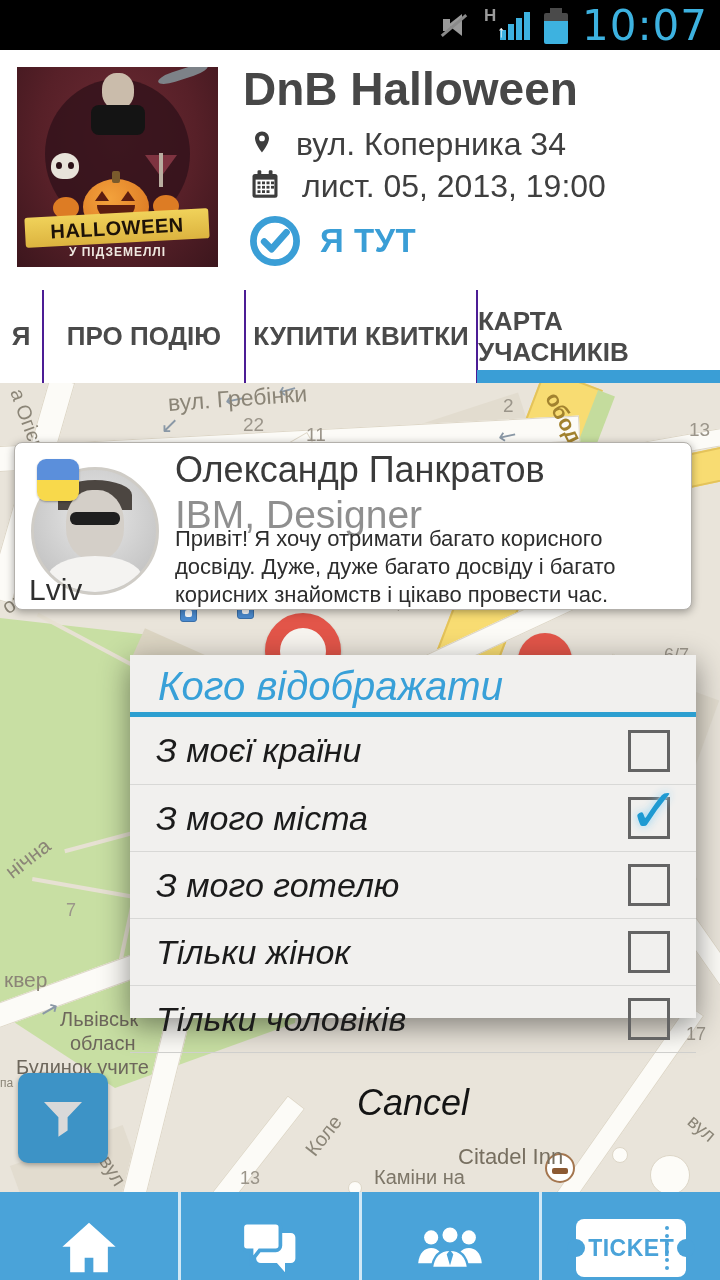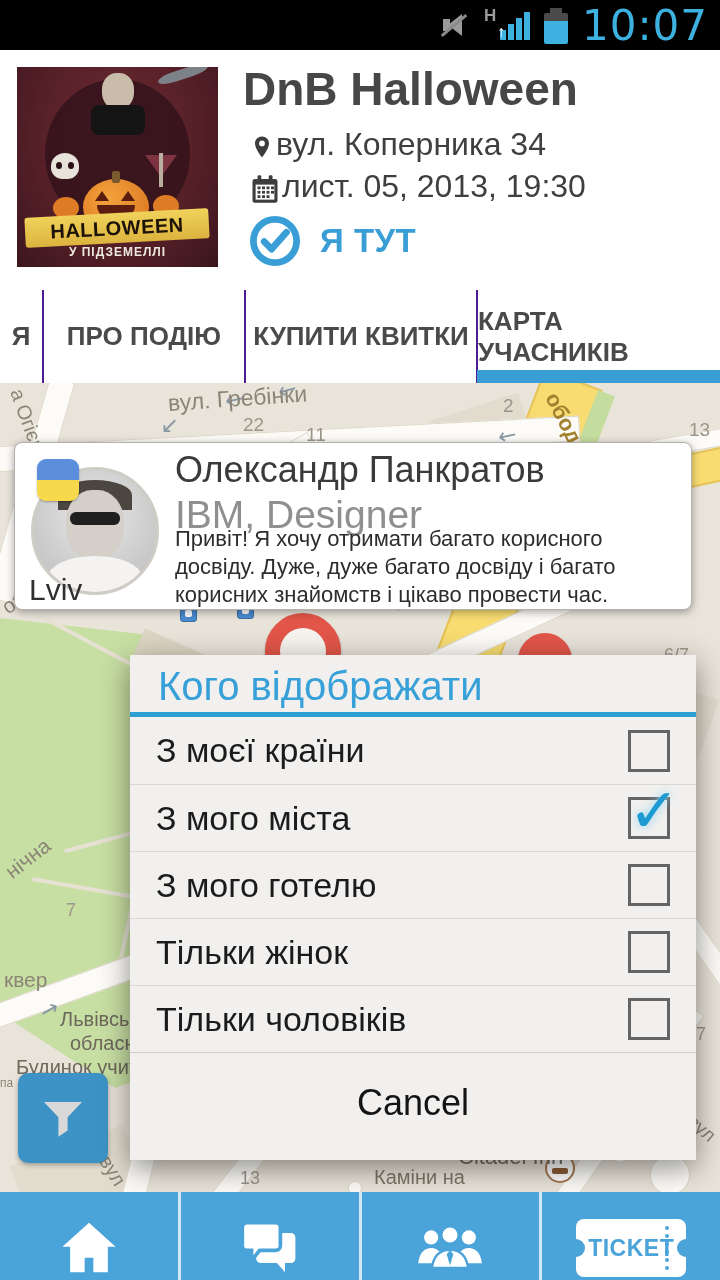--- a/index.html
+++ b/index.html
@@ -49,21 +49,21 @@
   .p-pump::before{content:"";position:absolute;left:29px;top:-8px;width:8px;height:12px;background:#7a5a2c;border-radius:2px;}
   .p-pump::after{content:"";position:absolute;left:14px;top:26px;width:38px;height:14px;border-radius:0 0 40px 40px;background:#5c1d10;}
   .p-eye{position:absolute;width:0;height:0;border-left:7px solid transparent;border-right:7px solid transparent;border-bottom:10px solid #5c1d10;}
   .p-pumpl{position:absolute;left:36px;top:130px;width:26px;height:22px;border-radius:50%;background:#dd7c24;}
   .p-pumpr{position:absolute;left:136px;top:128px;width:26px;height:22px;border-radius:50%;background:#dd7c24;}
   .p-banner{position:absolute;left:8px;top:146px;width:184px;height:30px;background:linear-gradient(#f0d25a,#dcb33f);
     transform:rotate(-3deg);display:flex;align-items:center;justify-content:center;border-radius:3px;
     color:#1d1208;font-weight:700;font-size:20px;letter-spacing:.5px;}
   .p-sub{position:absolute;left:0;top:178px;width:100%;text-align:center;color:#efe8e0;font-size:12px;font-weight:700;letter-spacing:1px;}
   .h-title{position:absolute;left:243px;top:12px;width:470px;font-size:46px;font-weight:700;color:#474747;letter-spacing:0;}
-  .h-row{position:absolute;left:250px;display:flex;align-items:flex-end;gap:2px;color:#3f3f3f;font-size:32px;}
+  .h-row{position:absolute;left:250px;display:flex;align-items:flex-start;gap:22px;color:#3f3f3f;font-size:32px;}
   .h-row.loc{top:76px;}
   .h-row.date{top:118px;}
   .imhere{position:absolute;left:248px;top:164px;display:flex;align-items:center;gap:18px;cursor:pointer;}
   .imhere span{color:var(--accent);font-size:33px;font-weight:700;letter-spacing:.5px;}
 
   
   .tabs{position:absolute;left:0;top:290px;width:720px;height:93px;background:#fff;z-index:19;display:flex;}
   .tab{display:flex;align-items:center;justify-content:center;font-size:26px;font-weight:700;color:#4a4a4a;position:relative;}
   .tab:nth-child(1){width:42px;}
   .tab:nth-child(2){width:202px;}
@@ -105,22 +105,22 @@
   .flag{position:absolute;left:22px;top:16px;width:42px;height:42px;border-radius:9px;overflow:hidden;z-index:2;box-shadow:0 1px 2px rgba(0,0,0,.3);}
   .flag i{display:block;width:100%;height:50%;}
   .flag i:first-child{background:#5b8fdb;}
   .flag i:last-child{background:#f8d94b;}
   .ccity{position:absolute;left:14px;top:130px;font-size:30px;color:#2f2f2f;z-index:3;}
   .cname{position:absolute;left:160px;top:6px;font-size:36px;font-weight:500;color:#3a3a3a;}
   .cocc{position:absolute;left:160px;top:50px;font-size:39px;color:#8f8f8f;}
   .cmsg{position:absolute;left:160px;top:82px;width:508px;font-size:22px;line-height:28px;color:#2d2d2d;}
 
   
-  .dialog{position:absolute;left:130px;top:655px;width:566px;height:505px;background:#f1f0ee;z-index:8;
-    box-shadow:0 8px 28px rgba(0,0,0,.45);}
+  .dialog{position:absolute;left:130px;top:655px;width:566px;height:363px;background:#f1f0ee;z-index:8;
+    box-shadow:0 8px 28px rgba(0,0,0,.45);font-style:italic;}
   .dtitle{height:57px;line-height:62px;padding-left:28px;font-size:40px;color:var(--dtitle);}
   .ddiv{height:5px;background:#2d9fd0;}
   .opt{height:67px;display:flex;align-items:center;justify-content:space-between;padding:0 26px;font-size:34px;color:#1b1b1b;cursor:pointer;}
   .opt + .opt{border-top:1px solid #d8d8d6;}
   .cb{position:relative;width:42px;height:42px;border:3px solid #646464;background:transparent;flex:none;}
   .cb.checked::after{content:"✓";position:absolute;left:-3px;top:-26px;font-size:62px;font-weight:700;color:#1e9ad2;
     text-shadow:0 0 10px rgba(135,208,244,.95),0 0 2px rgba(255,255,255,.9);}
   .dbtns{display:flex;height:101px;border-top:1px solid #cfcfcd;}
   .dbtn{flex:1;display:flex;align-items:center;justify-content:center;font-size:36px;color:#141414;cursor:pointer;}
   .dbtn + .dbtn{border-left:1px solid #cfcfcd;}
@@ -203,21 +203,21 @@
             <rect x="16.8" y="10" width="2.4" height="2.2"></rect>
           <rect x="6" y="13.5" width="2.4" height="2.2"></rect>
             <rect x="9.6" y="13.5" width="2.4" height="2.2"></rect>
             <rect x="13.2" y="13.5" width="2.4" height="2.2"></rect>
             <rect x="16.8" y="13.5" width="2.4" height="2.2"></rect>
           <rect x="6" y="17" width="2.4" height="2.2"></rect>
             <rect x="9.6" y="17" width="2.4" height="2.2"></rect>
             <rect x="13.2" y="17" width="2.4" height="2.2"></rect>
         </g>
       </svg>
-      <span>лист. 05, 2013, 19:30</span>
+      <span>лист. 05, 2013, 19:00</span>
     </div>
     <div class="imhere">
       <svg width="54" height="54" viewBox="0 0 40 40">
         <circle cx="20" cy="20" r="16" fill="none" stroke="#3a9ed6" stroke-width="5"></circle>
         <path d="M12 20.5l5.5 5.5L28.5 13.5" fill="none" stroke="#3a9ed6" stroke-width="5" stroke-linecap="round" stroke-linejoin="round"></path>
       </svg>
       <span>Я ТУТ</span>
     </div>
   </div>
 

